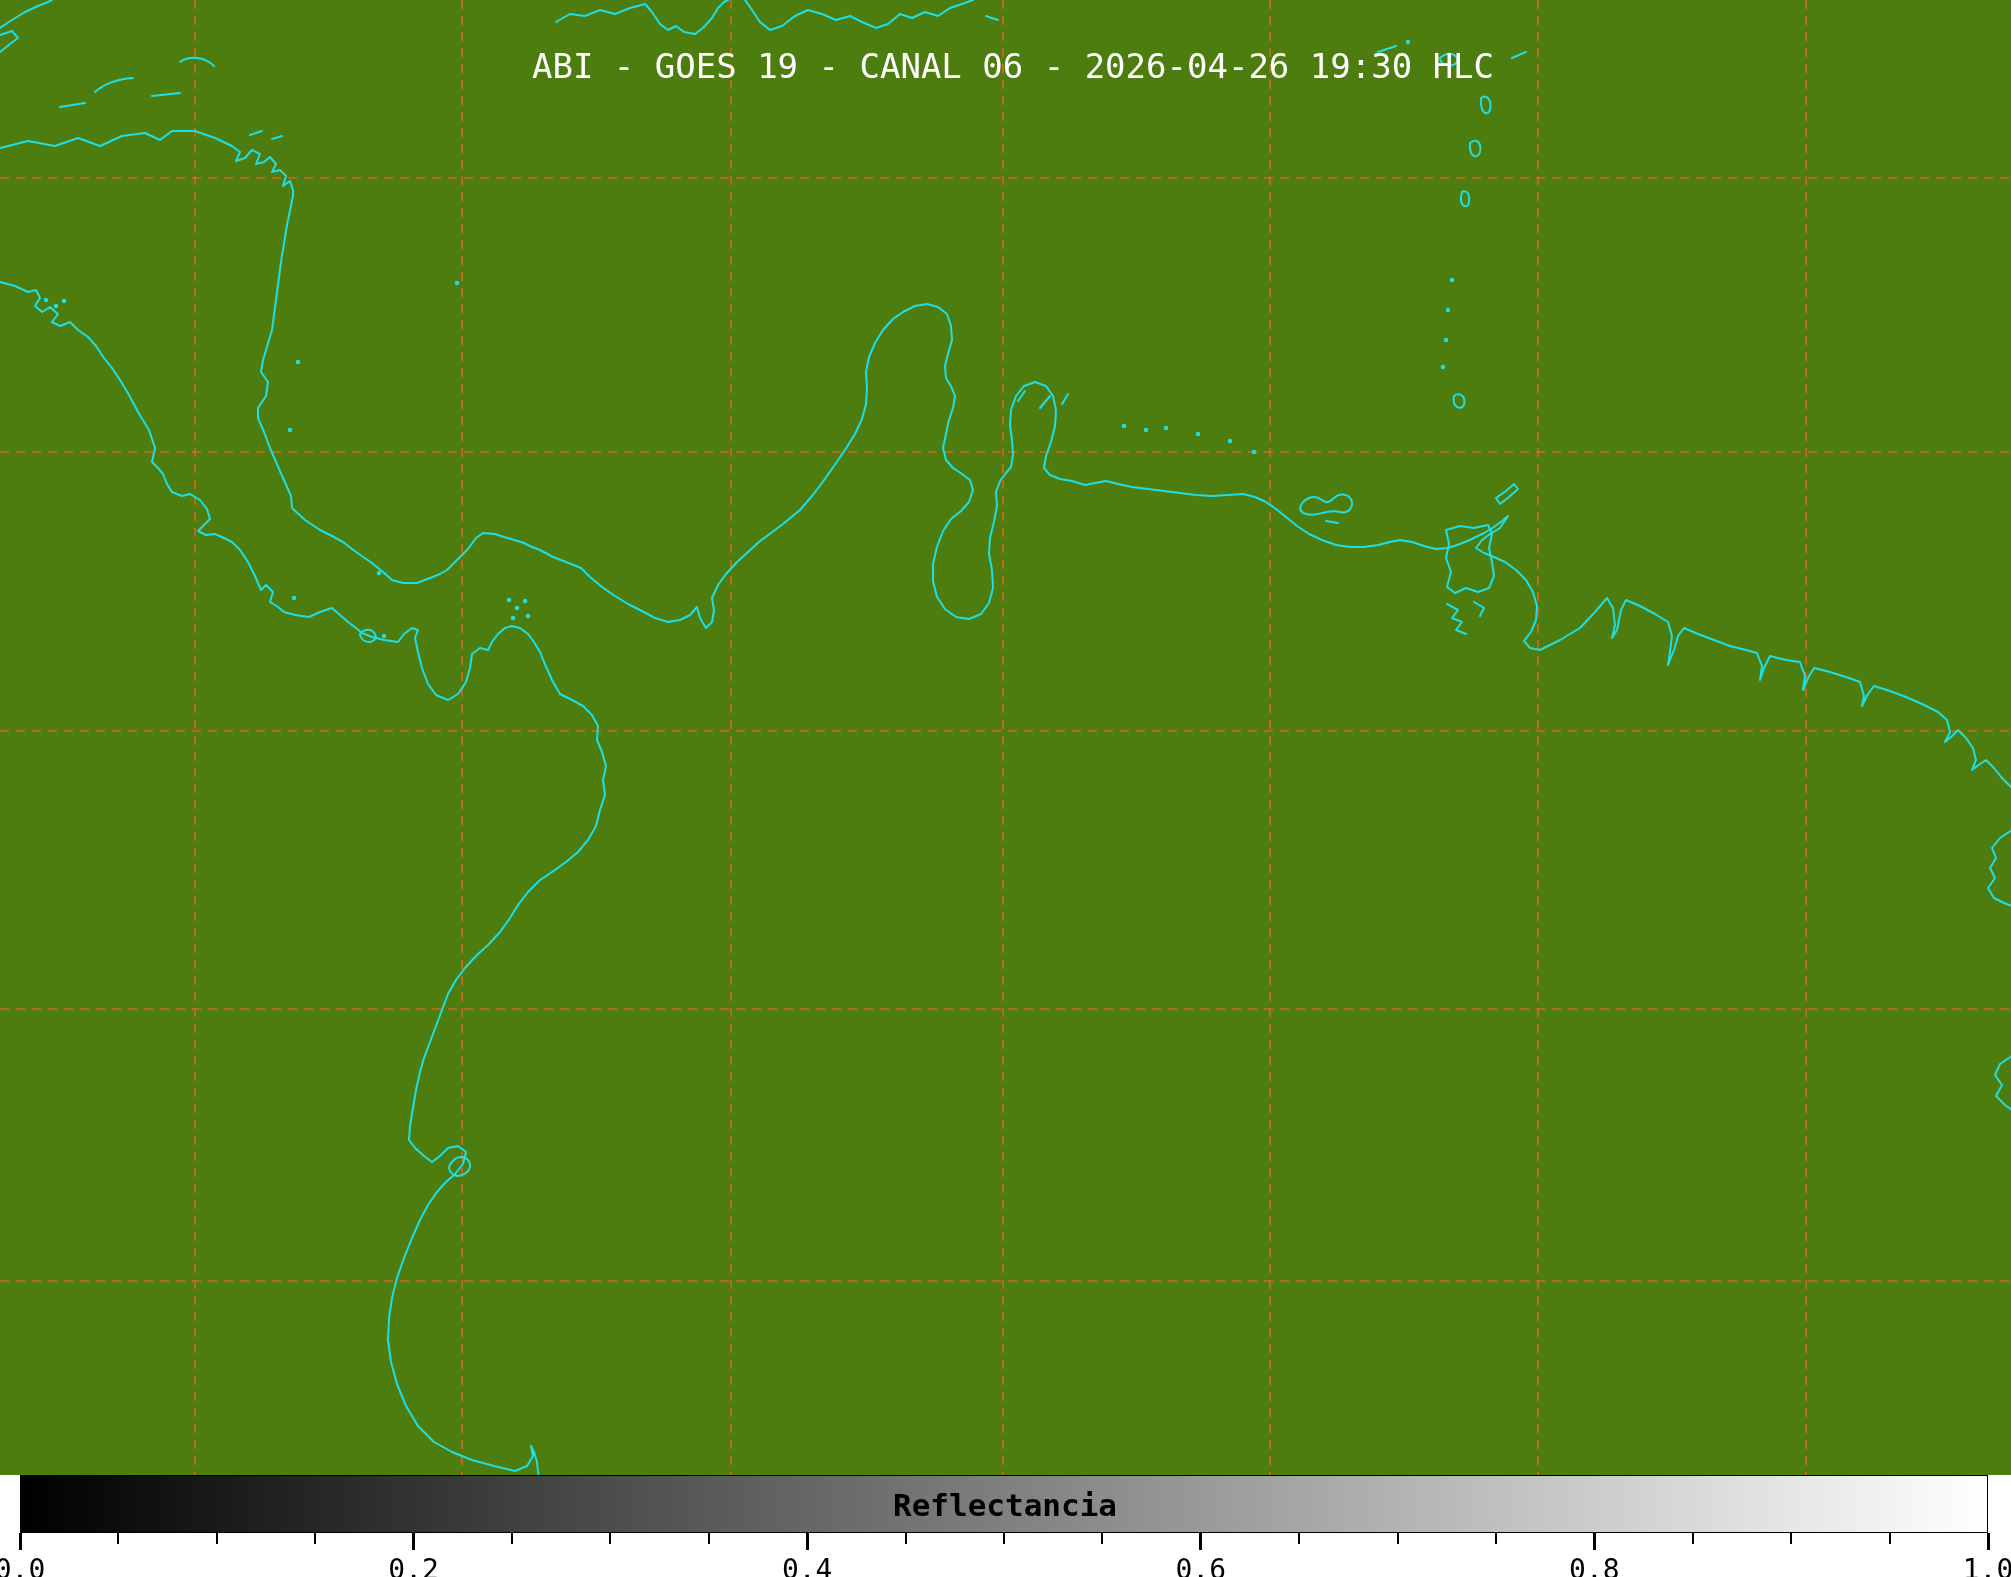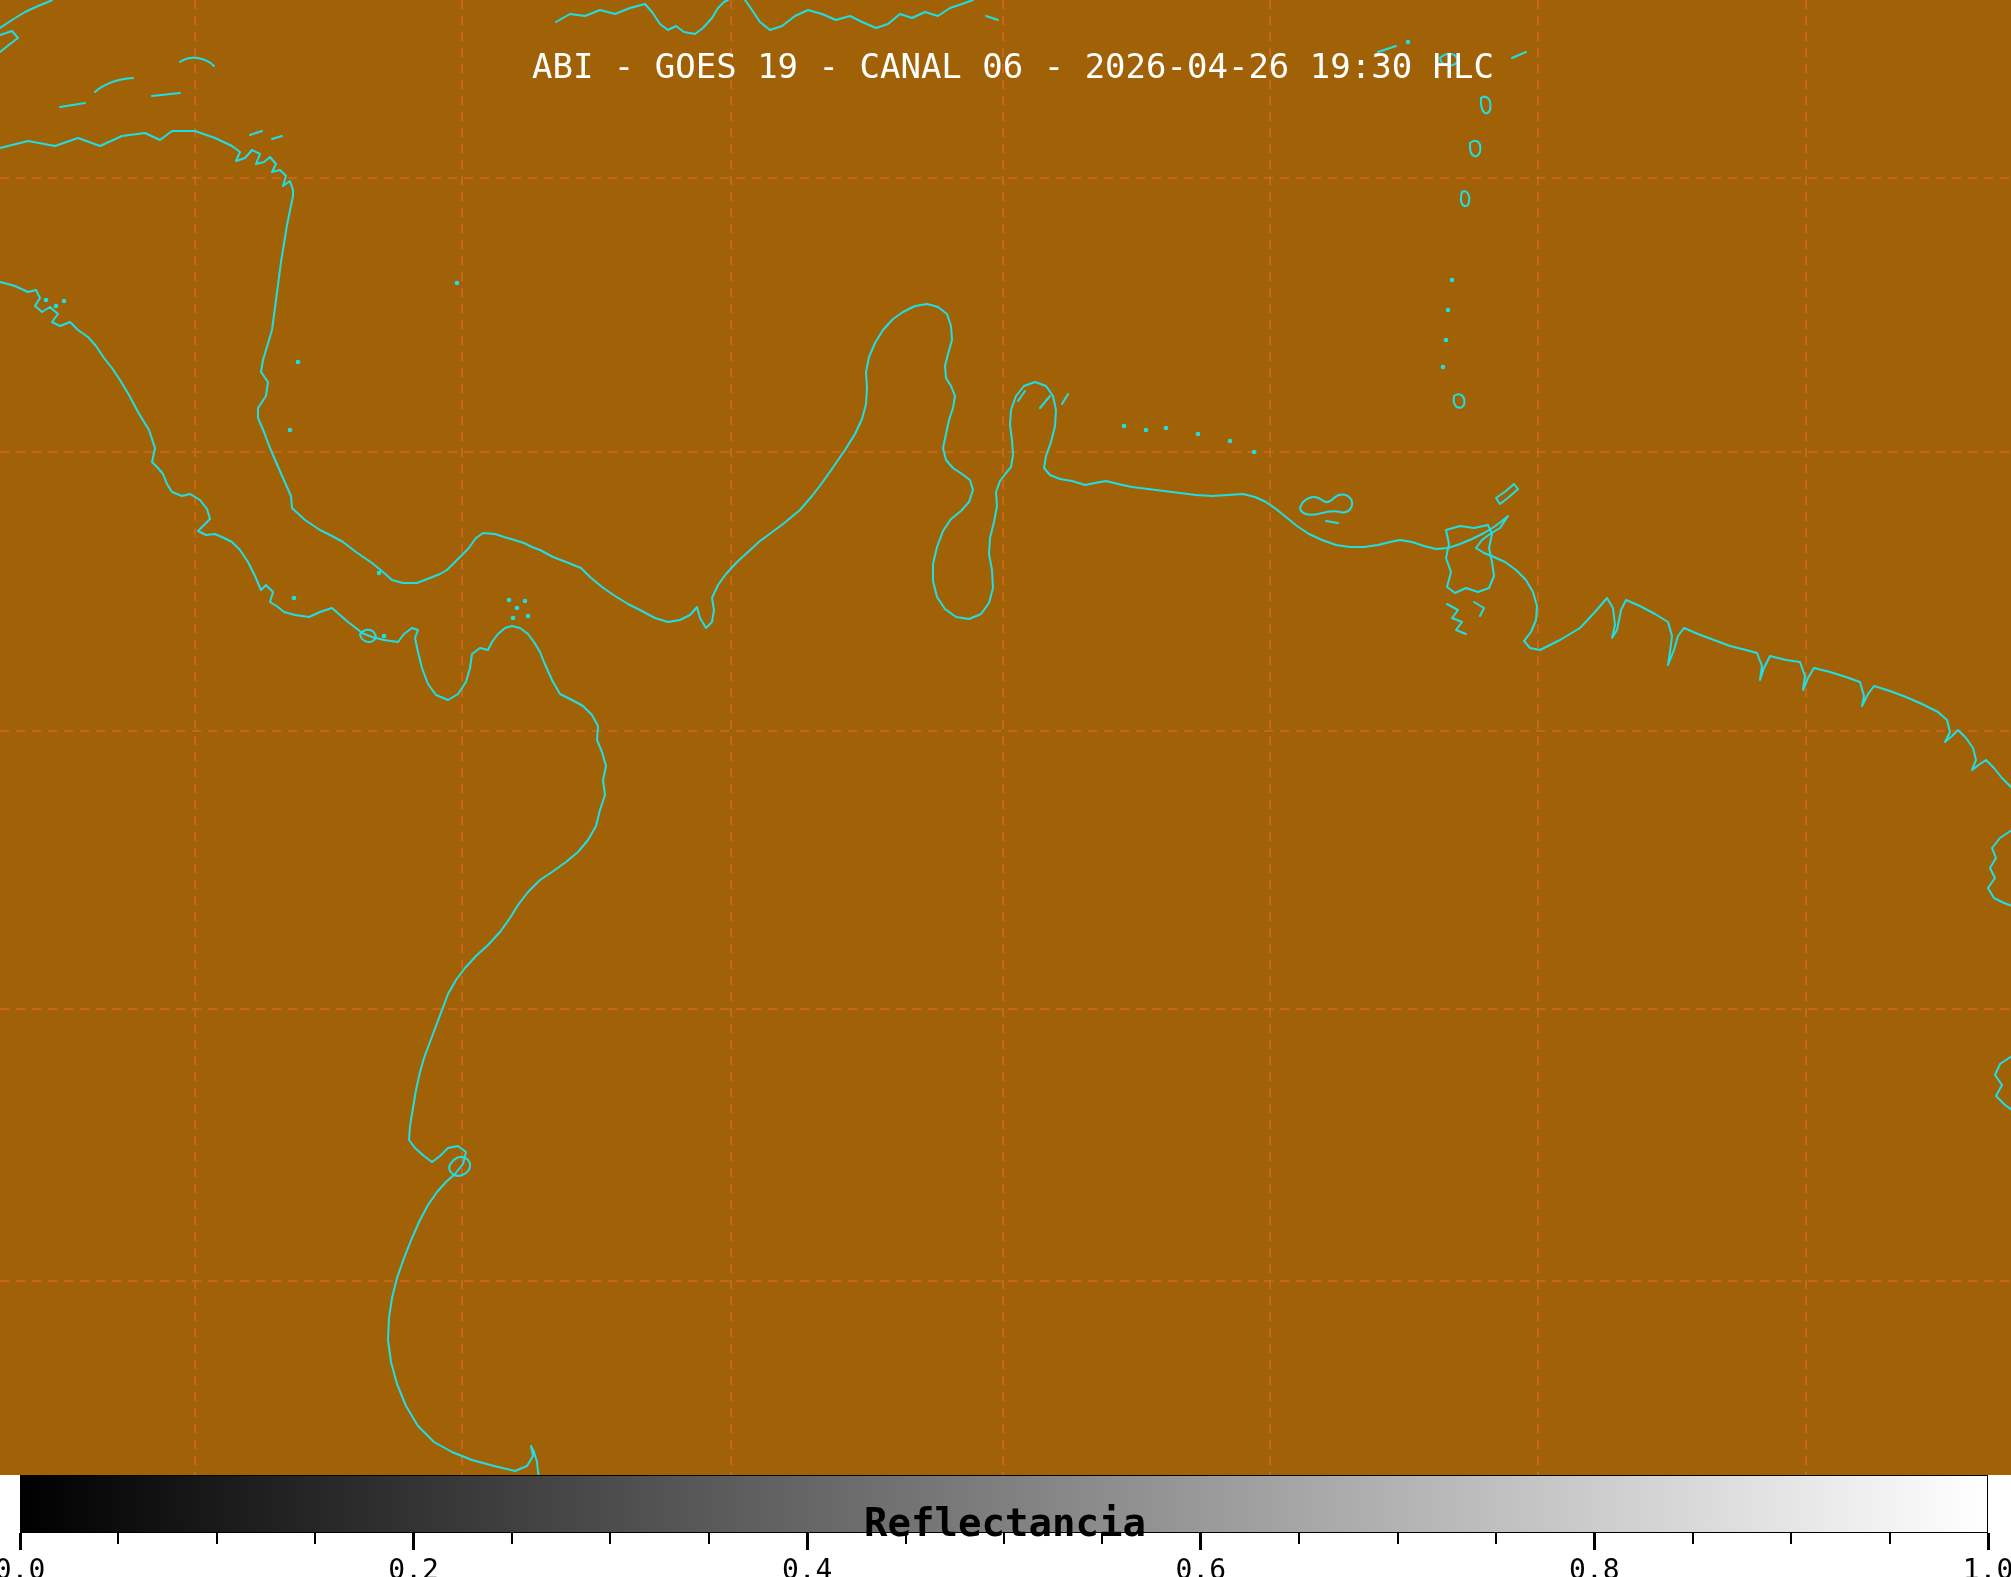--- a/index.html
+++ b/index.html
@@ -14,35 +14,35 @@
     font-size:34px;color:#fff;white-space:nowrap;letter-spacing:0px;
   }
   .logo-wrap{position:absolute;left:1663px;top:1250px;width:227px;height:225px;}
   .bottom-strip{
     position:absolute;left:0;top:1475px;width:2011px;height:102px;background:#fff;
   }
   .colorbar{
     position:absolute;top:0;height:58px;border:1px solid #000;box-sizing:border-box;
   }
   .colorbar-title{
-    position:absolute;top:25px;left:1005px;transform:translateX(-50%);
-    font-size:39px;font-weight:bold;color:#000;white-space:nowrap;
+    position:absolute;top:12px;left:1005px;transform:translateX(-50%);
+    font-size:31px;font-weight:bold;color:#000;white-space:nowrap;
   }
   .tick{position:absolute;top:58px;background:#000;}
   .tick.major{width:3px;height:17px;}
   .tick.minor{width:2px;height:11px;}
   .tick-label{
     position:absolute;top:78px;transform:translateX(-50%);
     font-size:28px;color:#000;white-space:nowrap;
   }
 </style>
 </head>
 <body>
 
-<div class="stage" style="background: #a16207;">
+<div class="stage" style="background: #4d7c0f;">
 
   <div class="map-area">
     <svg id="map-svg" width="2011" height="1475" viewBox="0 0 2011 1475">
       <g id="grid-layer">
           <line x1="195" y1="0" x2="195" y2="1475" stroke="#d2691e" stroke-width="1.6" stroke-dasharray="9 7"></line>
           <line x1="462" y1="0" x2="462" y2="1475" stroke="#d2691e" stroke-width="1.6" stroke-dasharray="9 7"></line>
           <line x1="731" y1="0" x2="731" y2="1475" stroke="#d2691e" stroke-width="1.6" stroke-dasharray="9 7"></line>
           <line x1="1003" y1="0" x2="1003" y2="1475" stroke="#d2691e" stroke-width="1.6" stroke-dasharray="9 7"></line>
           <line x1="1270" y1="0" x2="1270" y2="1475" stroke="#d2691e" stroke-width="1.6" stroke-dasharray="9 7"></line>
           <line x1="1538" y1="0" x2="1538" y2="1475" stroke="#d2691e" stroke-width="1.6" stroke-dasharray="9 7"></line>

